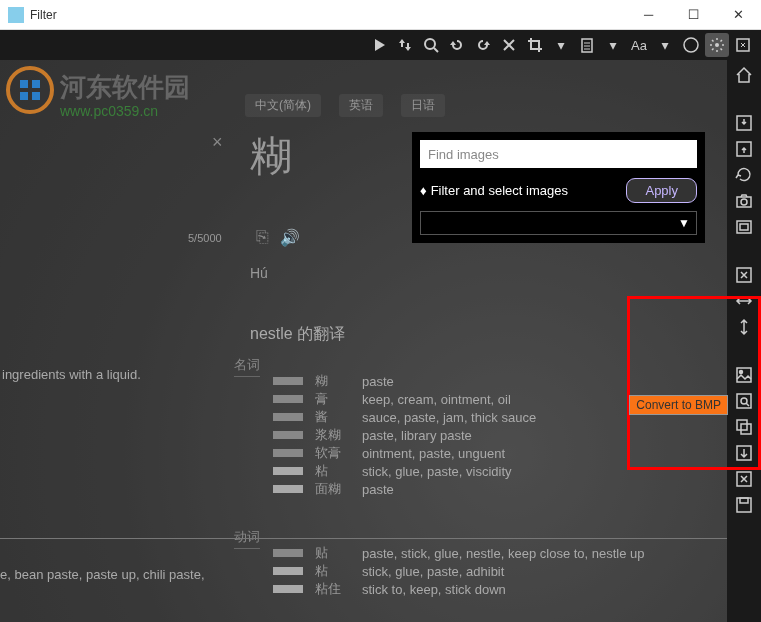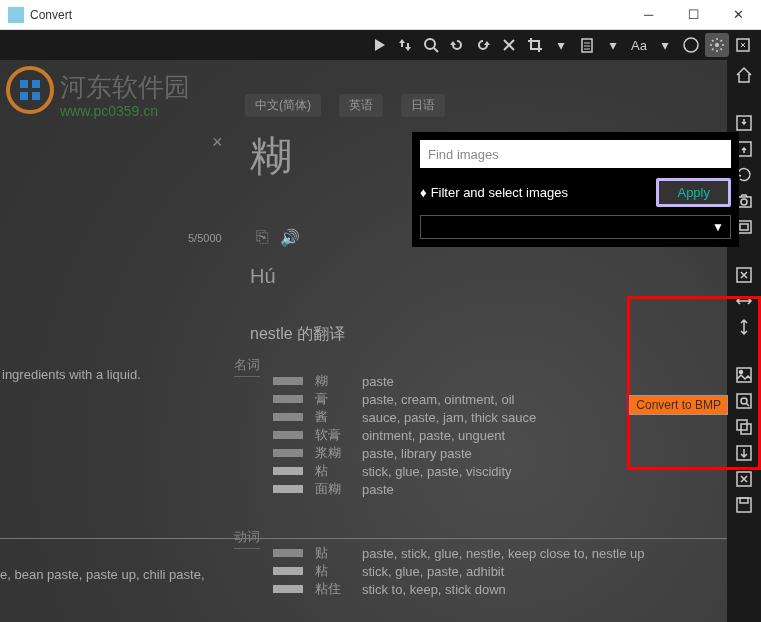--- a/index.html
+++ b/index.html
@@ -11,34 +11,34 @@
 .titlebar-btn{width:45px;height:30px;display:flex;align-items:center;justify-content:center;font-size:13px;color:#333}
 .toolbar{height:30px;background:#1a1a1a;display:flex;align-items:center;padding:0 6px;gap:2px}
 .toolbar-spacer{flex:1}
 .toolbar-btn{width:24px;height:24px;display:flex;align-items:center;justify-content:center;color:#ccc;font-size:14px}
 .toolbar-btn svg{width:16px;height:16px;fill:#ccc}
 .toolbar-gear{background:#555;border-radius:3px}
 .content{position:absolute;top:60px;left:0;right:34px;bottom:0;background:radial-gradient(circle at 70% 70%,#666 0%,#555 30%,#444 60%,#3a3a3a 100%)}
 .overlay{position:absolute;top:0;left:0;right:0;bottom:0;background:rgba(40,40,40,0.4)}
 .watermark{position:absolute;top:5px;left:5px;z-index:10}
 .wm-logo{width:50px;height:50px;position:absolute;top:0;left:0}
-.wm-text{position:absolute;top:5px;left:55px;font-size:26px;font-weight:normal;color:#666;white-space:nowrap}
+.wm-text{position:absolute;top:5px;left:55px;font-size:26px;font-weight:bold;color:#666;white-space:nowrap}
 .wm-url{position:absolute;top:38px;left:55px;font-size:14px;color:#3a7e3a}
 .tabs-row{position:absolute;top:34px;left:245px;display:flex;gap:18px;font-size:12px;color:#999}
 .tab-item{padding:3px 10px;background:rgba(80,80,80,0.5);border-radius:3px}
 .close-x{position:absolute;top:72px;left:212px;font-size:18px;color:#888}
 .counter{position:absolute;top:172px;left:188px;font-size:11px;color:#999}
 .copy-icons{position:absolute;top:168px;left:256px;display:flex;gap:12px;color:#888;font-size:16px}
 .big-char{position:absolute;top:68px;left:250px;font-size:42px;color:#999}
-.pinyin{position:absolute;top:205px;left:250px;font-size:20px;color:#999}
-.search-panel{position:absolute;top:72px;left:412px;width:327px;background:#000;padding:8px;z-index:5}
+.pinyin{position:absolute;top:205px;left:250px;font-size:14px;color:#999}
+.search-panel{position:absolute;top:72px;left:412px;width:293px;background:#000;padding:8px;z-index:5}
 .search-input{width:100%;height:28px;background:#fff;padding:0 8px;font-size:13px;color:#888;border:none;display:flex;align-items:center}
 .filter-row{display:flex;align-items:center;margin-top:10px;gap:8px}
 .filter-label{color:#fff;font-size:13px;flex:1;display:flex;align-items:center;gap:4px}
-.apply-btn{background:#333;color:#14b8a6;border:3px solid #c4b5fd;padding:4px 18px;font-size:13px;border-radius:2px}
+.apply-btn{background:#333;color:#c4b5fd;border:1px solid #c4b5fd;padding:4px 18px;font-size:13px;border-radius:9px}
 .dropdown{width:100%;height:24px;background:#000;border:1px solid #555;margin-top:8px;position:relative}
 .dropdown-arrow{position:absolute;right:6px;top:4px;color:#fff;font-size:12px}
 .section-title{position:absolute;top:264px;left:250px;font-size:16px;color:#aaa}
 .subsection{position:absolute;left:234px;font-size:13px;color:#888;border-bottom:1px solid #666;padding-bottom:2px}
 .sub1{top:296px}
 .sub2{top:468px}
 .dict-table{position:absolute;left:273px;font-size:13px}
 .dict-row{display:flex;align-items:center;height:18px;gap:12px}
 .dict-bar{width:30px;height:8px;background:#888}
 .dict-bar.light{background:#aaa}
@@ -54,21 +54,21 @@
 .red-box{position:absolute;top:296px;right:0;width:134px;height:174px;border:3px solid red;z-index:20;pointer-events:none}
 .tooltip{position:absolute;top:395px;right:33px;background:#f97316;border:1px solid #999;padding:2px 6px;font-size:12px;color:#333;z-index:25;white-space:nowrap}
 .dict-block1{top:312px}
 .dict-block2{top:484px}
 </style>
 </head>
 <body>
 
 <div class="titlebar">
   <div class="titlebar-icon"></div>
-  <div class="titlebar-title">Convert</div>
+  <div class="titlebar-title">Filter</div>
   <div class="titlebar-controls">
     <div class="titlebar-btn">─</div>
     <div class="titlebar-btn">☐</div>
     <div class="titlebar-btn close">✕</div>
   </div>
 </div>
 
 <div class="toolbar">
   <div class="toolbar-spacer"></div>
   <div class="toolbar-btn">
@@ -183,36 +183,36 @@
 
   <div class="dict-table dict-block1">
     <div class="dict-row">
         <div class="dict-bar"></div>
         <div class="dict-cn">糊</div>
         <div class="dict-en">paste</div>
       </div>
     <div class="dict-row">
         <div class="dict-bar"></div>
         <div class="dict-cn">膏</div>
-        <div class="dict-en">paste, cream, ointment, oil</div>
+        <div class="dict-en">keep, cream, ointment, oil</div>
       </div>
     <div class="dict-row">
         <div class="dict-bar"></div>
         <div class="dict-cn">酱</div>
         <div class="dict-en">sauce, paste, jam, thick sauce</div>
       </div>
     <div class="dict-row">
         <div class="dict-bar"></div>
+        <div class="dict-cn">浆糊</div>
+        <div class="dict-en">paste, library paste</div>
+      </div>
+    <div class="dict-row">
+        <div class="dict-bar"></div>
         <div class="dict-cn">软膏</div>
         <div class="dict-en">ointment, paste, unguent</div>
-      </div>
-    <div class="dict-row">
-        <div class="dict-bar"></div>
-        <div class="dict-cn">浆糊</div>
-        <div class="dict-en">paste, library paste</div>
       </div>
     <div class="dict-row">
         <div class="dict-bar light"></div>
         <div class="dict-cn">粘</div>
         <div class="dict-en">stick, glue, paste, viscidity</div>
       </div>
     <div class="dict-row">
         <div class="dict-bar light"></div>
         <div class="dict-cn">面糊</div>
         <div class="dict-en">paste</div>

